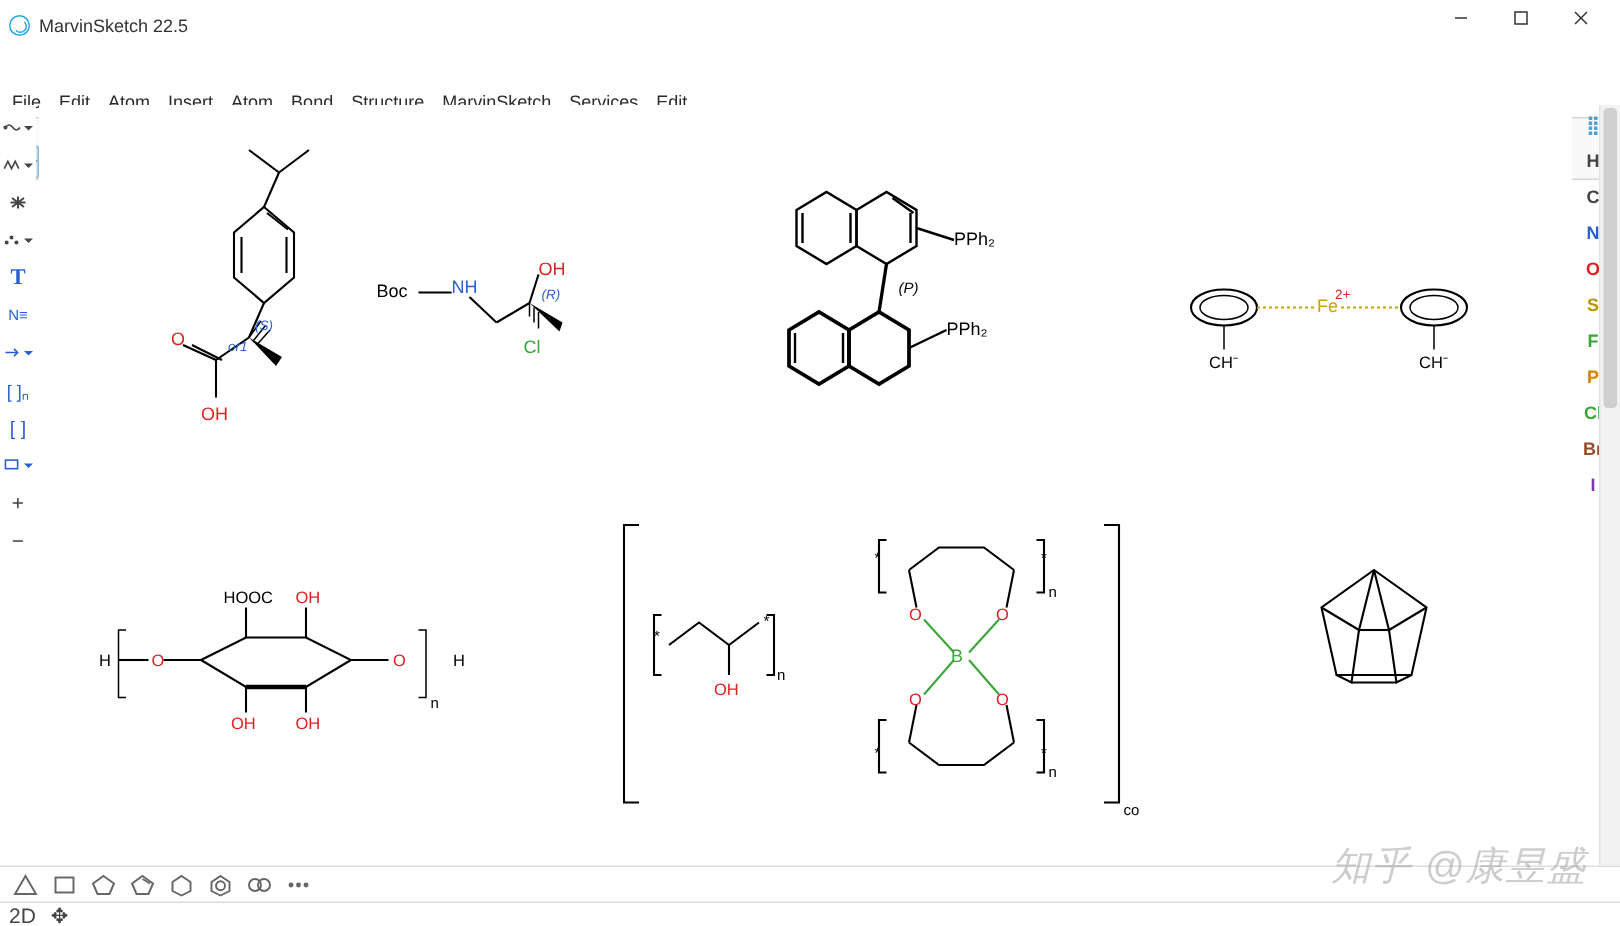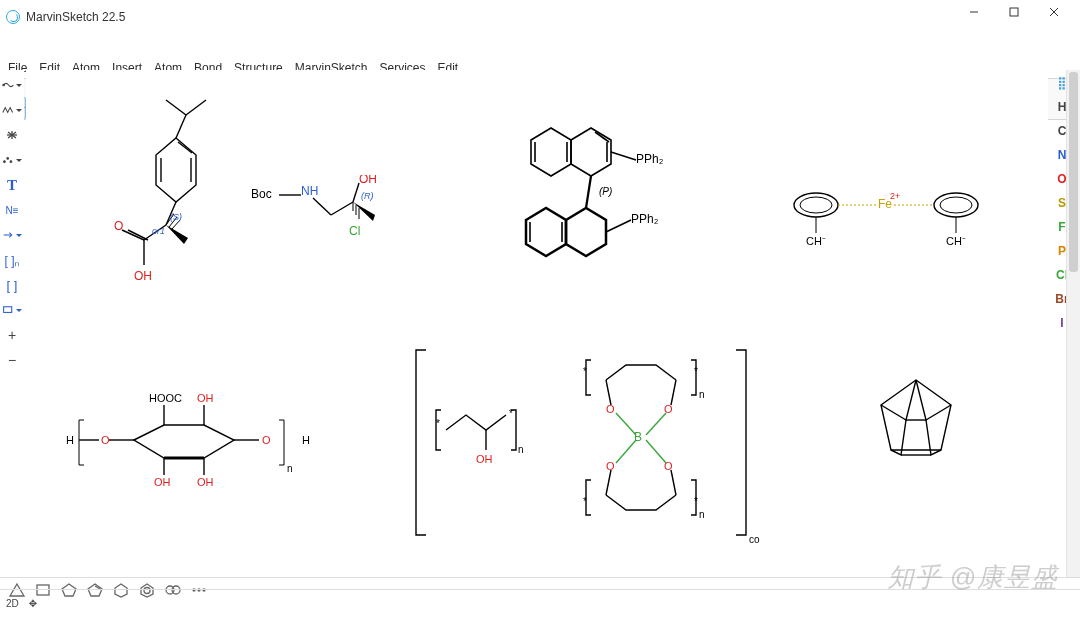--- a/index.html
+++ b/index.html
@@ -112,23 +112,23 @@
   .struct svg{display:block;}
   
   .bottools{
     position:absolute; left:0; bottom:16px; height:24px;
     display:flex;align-items:center;gap:4px;padding-left:6px;
     border-top:1px solid #ddd;background:#fff;width:100%;
   }
   .bbtn{width:22px;height:20px;display:flex;align-items:center;justify-content:center;}
   .bbtn svg{width:18px;height:16px;stroke:#666;fill:none;stroke-width:1.3;}
   .status{
-    position:absolute;left:0;bottom:0;height:28px;width:100%;
+    position:absolute;left:0;bottom:0;height:16px;width:100%;
     border-top:1px solid #ddd;display:flex;align-items:center;
-    font-size:10px;color:#444;padding-left:6px;gap:10px;
+    font-size:14px;color:#444;padding-left:6px;gap:10px;
   }
   .watermark{
     position:absolute;right:22px;bottom:22px;
     font-size:26px;color:rgba(160,160,160,0.52);
     font-family:"PingFang SC","Microsoft YaHei",sans-serif;
     font-style:italic;letter-spacing:1px;
   }
   .scrollv{position:absolute;right:0;top:70px;bottom:40px;width:14px;background:#f2f2f2;border-left:1px solid #e3e3e3;}
   .scrollv .thumb{position:absolute;left:2px;right:2px;top:2px;height:200px;background:#cfcfcf;border-radius:3px;}
   

